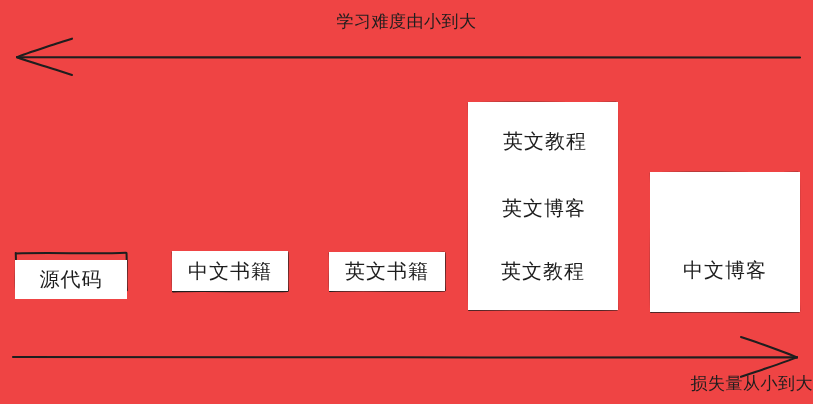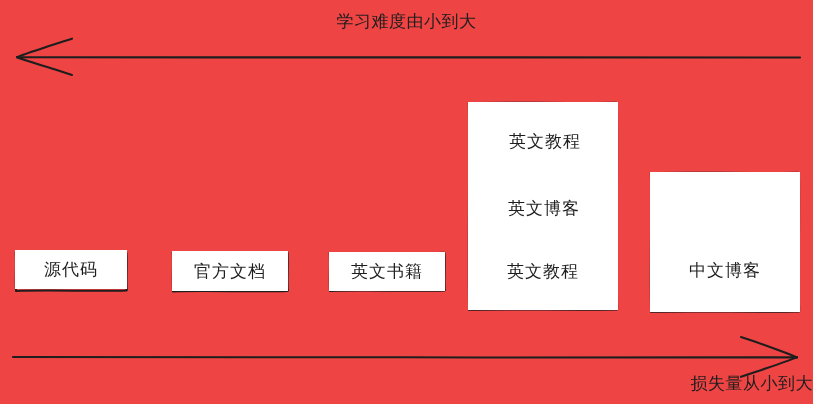--- a/index.html
+++ b/index.html
@@ -48,21 +48,21 @@
     pointer-events: none;
   }
   .node-box {
     position: absolute;
     box-sizing: border-box;
     display: flex;
     align-items: center;
     justify-content: center;
     background: #ffffff;
     color: #1e1e1e;
-    font-size: 17px;
+    font-size: 20px;
     letter-spacing: 1px;
     font-family: "DejaVu Sans", "Liberation Sans", sans-serif;
     white-space: nowrap;
   }
   .group-box {
     position: absolute;
     box-sizing: border-box;
     background: #ffffff;
   }
   .node-label {
@@ -161,26 +161,26 @@
         <path d="M778.5 252.0 C 779.1 262, 778.1 278, 778.8 288" stroke-width="2"></path>
         <path d="M778.5 288.5 C 749 289.6, 699 287.6, 672 289.0" stroke-width="2"></path>
         <path d="M672 288.6 C 671.4 278, 672.4 262, 671.7 252.0" stroke-width="2"></path>
       </g>
     </g>
   </svg>
 
   <div class="group-box" id="group-english" style="left:468px; top:102px; width:150px; height:208px;"></div>
   <div class="group-box" id="group-chinese" style="left:650px; top:172px; width:150px; height:140px;"></div>
 
-  <div class="node-box" style="left:15px; top:250px; width:112px; height:39px;">
+  <div class="node-box" style="left:15px; top:260px; width:112px; height:39px;">
     <span class="node-label">源代码</span>
   </div>
 
   <div class="node-box" style="left:172px; top:251px; width:116px; height:40px;">
-    <span class="node-label">官方文档</span>
+    <span class="node-label">中文书籍</span>
   </div>
 
   <div class="node-box" style="left:329px; top:252px; width:116px; height:39px;">
     <span class="node-label">英文书籍</span>
   </div>
 
   <div class="node-box" style="left:492px; top:123px; width:106px; height:36px;">
     <span class="node-label">英文教程</span>
   </div>
 

